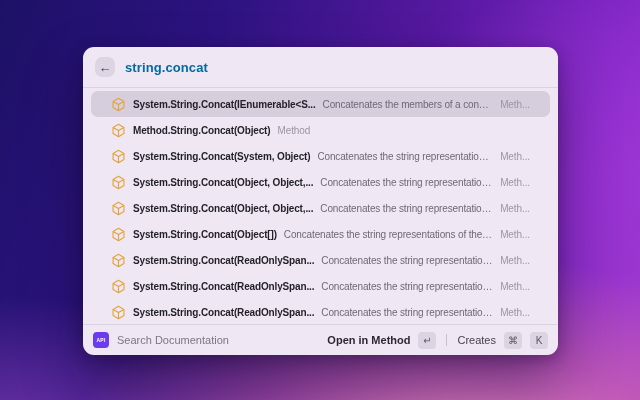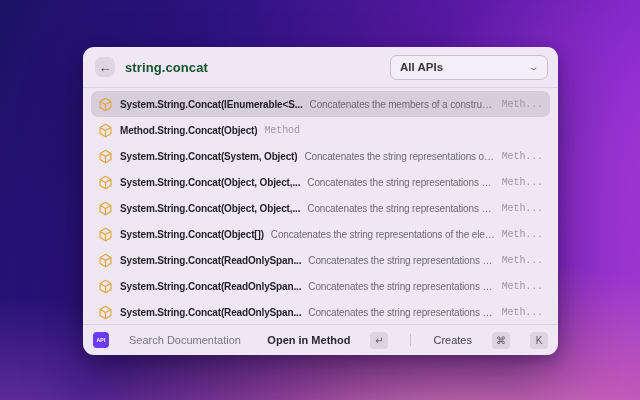--- a/index.html
+++ b/index.html
@@ -22,45 +22,45 @@
     overflow:hidden;
   }
 
   
   .hdr { height:40px; flex:0 0 40px; display:flex; align-items:center; padding:0 10px 0 12px; }
   .back-btn {
     width:20px; height:20px; border-radius:7px; background:#ddd5e3;
     display:flex; align-items:center; justify-content:center;
     color:#3a3740; font-size:13px; line-height:1; cursor:pointer; flex:0 0 auto;
   }
-  .query { margin-left:10px; font-size:13px; font-weight:bold; color:#14532d; letter-spacing:.1px; flex:1 1 auto; }
+  .query { margin-left:10px; font-size:13px; font-weight:bold; color:#0369a1; letter-spacing:.1px; flex:1 1 auto; }
   .dropdown {
     flex:0 0 auto; width:158px; height:25px; border:1px solid #c8bfd3; border-radius:7px;
     background:rgba(255,255,255,.28);
     display:flex; align-items:center; padding:0 9px; cursor:pointer;
   }
   .dropdown .dd-label { flex:1; font-size:11.5px; font-weight:bold; color:#37333f; }
   .dropdown .dd-chevron { color:#6e6879; font-size:9px; line-height:1; transform:scaleX(1.5); }
 
   .divider { height:1px; background:#dcd3e2; flex:0 0 1px; }
 
   
   .list { flex:1 1 auto; padding:3px 8px 0 8px; overflow:hidden; }
   .row {
     height:26px; display:flex; align-items:center; gap:7px;
-    padding:0 7px; border-radius:7px; cursor:pointer;
+    padding:0 20px; border-radius:7px; cursor:pointer;
   }
   .row.selected { background:#d7cedd; }
   .row-icon { flex:0 0 15px; width:15px; height:15px; display:flex; align-items:center; justify-content:center; }
   .row-title { flex:0 0 auto; font-size:10px; font-weight:bold; color:#211f27; letter-spacing:-.15px; white-space:pre; }
   .row-desc { flex:1 1 auto; font-size:10px; color:#6e6876; letter-spacing:-.15px; white-space:pre; overflow:hidden; text-overflow:ellipsis; }
-  .row-acc { flex:0 0 auto; font-size:10px; color:#9b95a5; letter-spacing:-.1px; white-space:pre;font-family:Liberation Mono, monospace; }
+  .row-acc { flex:0 0 auto; font-size:10px; color:#9b95a5; letter-spacing:-.1px; white-space:pre; }
 
   
-  .ftr { height:30px; flex:0 0 30px; display:flex; align-items:center; padding:0 10px; gap:20px; }
+  .ftr { height:30px; flex:0 0 30px; display:flex; align-items:center; padding:0 10px; gap:8px; }
   .app-badge {
     width:16px; height:16px; border-radius:4px; background:#6d3bee;
     display:flex; align-items:center; justify-content:center;
     color:#fff; font-size:5px; font-weight:bold; letter-spacing:.2px; flex:0 0 auto;
   }
   .app-label { flex:1 1 auto; font-size:11px; color:#7b7585; }
   .primary-label { font-size:11px; font-weight:bold; color:#2b2833; }
   .key {
     min-width:18px; height:17px; padding:0 4px; border-radius:4px; background:#dcd4e2;
     display:flex; align-items:center; justify-content:center;
@@ -72,24 +72,20 @@
 </head>
 <body>
 
 <div class="window">
 
   <div class="hdr">
     <div class="back-btn">
       <span>←</span>
     </div>
     <div class="query">string.concat</div>
-    <div class="dropdown">
-      <span class="dd-label">All APIs</span>
-      <span class="dd-chevron">⌄</span>
-    </div>
   </div>
 
   <div class="divider"></div>
 
   <div class="list">
   <div class="row selected">
     <span class="row-icon">
       <svg width="15" height="15" viewBox="0 0 16 16" fill="none">
         <path d="M8 1.4 L13.8 4.7 V11.3 L8 14.6 L2.2 11.3 V4.7 Z" stroke="#e2a33c" stroke-width="1.2" stroke-linejoin="round"></path>
         <path d="M8 8 L13.8 4.7 M8 8 L2.2 4.7 M8 8 V14.6" stroke="#e2a33c" stroke-width="1.2" stroke-linejoin="round"></path>

